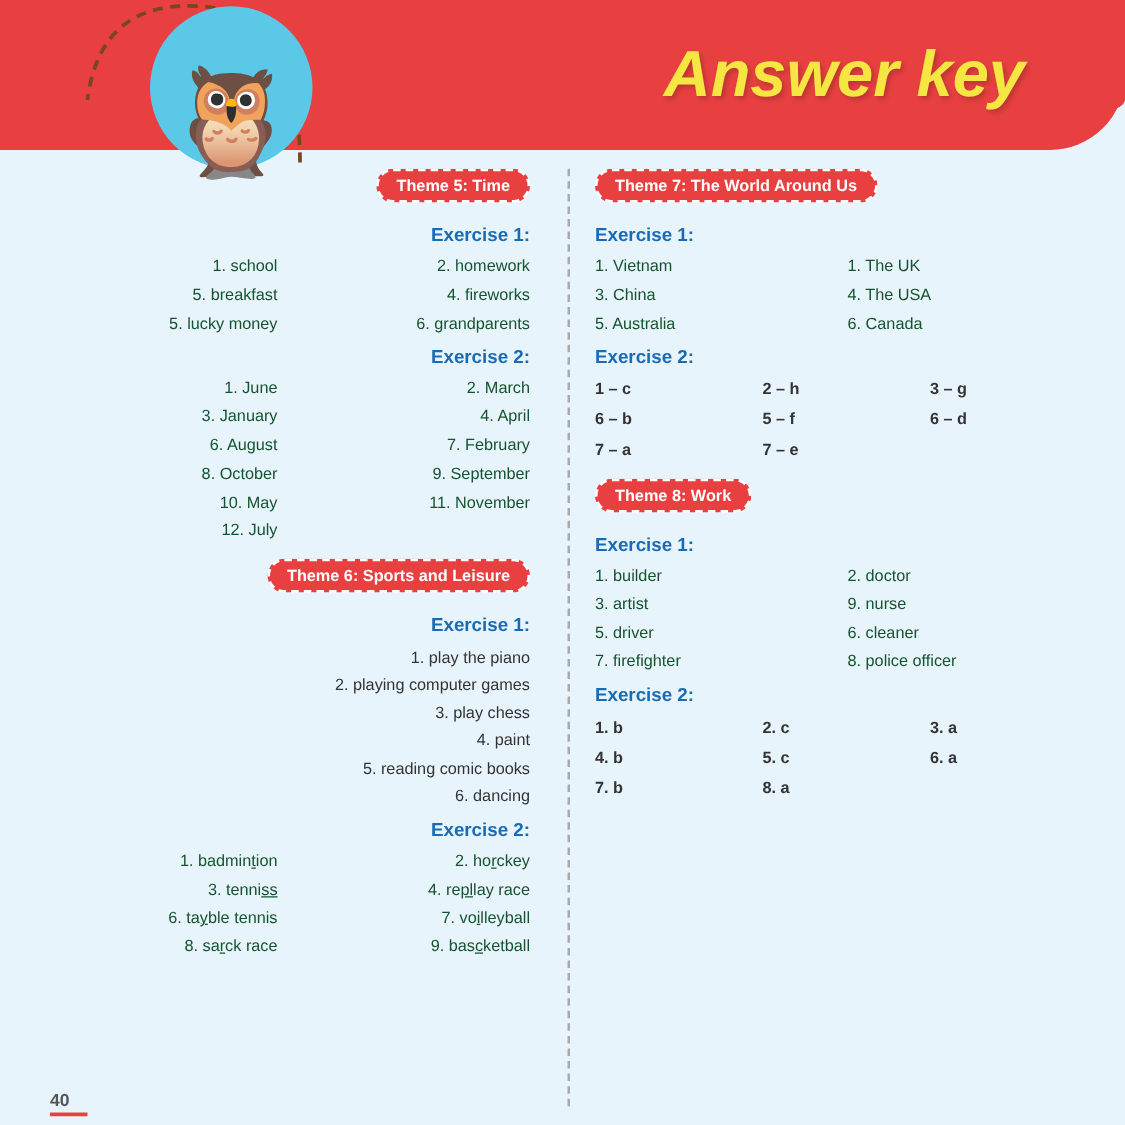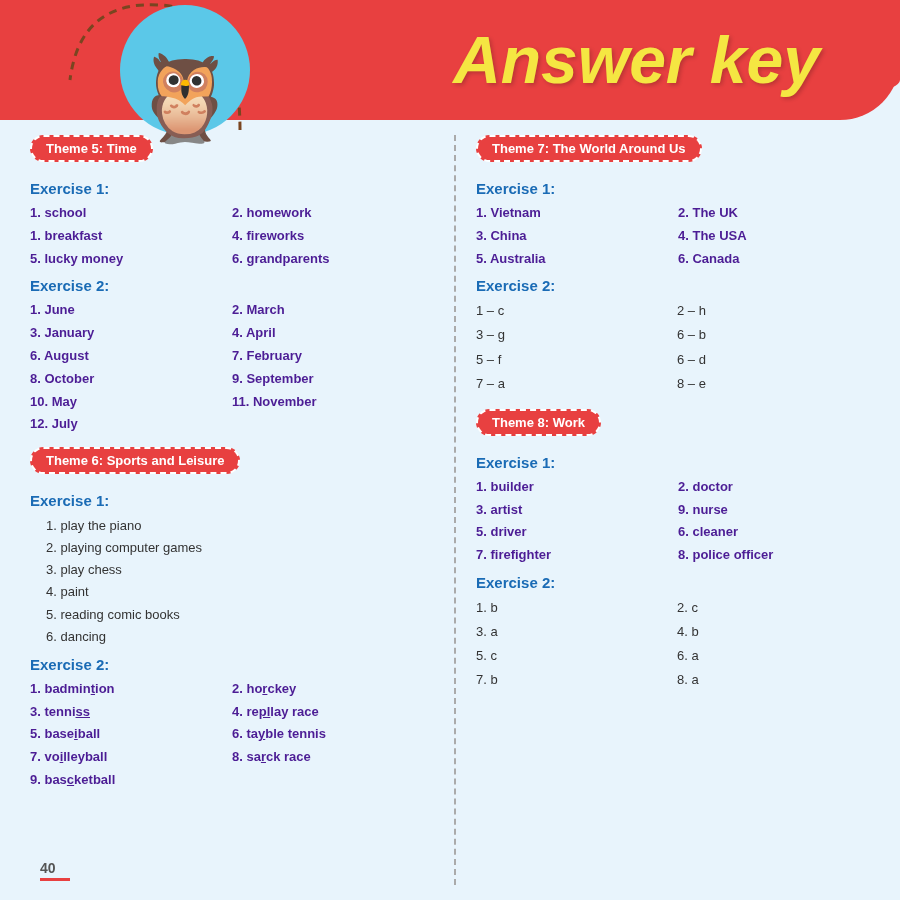--- a/index.html
+++ b/index.html
@@ -49,39 +49,40 @@
       background: #5bc8e8;
       border-radius: 50%;
       z-index: 2;
       display: flex;
       align-items: flex-end;
       justify-content: center;
     }
 
     .answer-key-title {
       color: #f5e642;
-      font-size: 66px;
+      font-size: 52px;
       font-weight: 900;
       font-style: italic;
       z-index: 3;
       position: relative;
       text-shadow: 2px 2px 4px rgba(0,0,0,0.2);
     }
 
     
     .content {
       display: flex;
       padding: 15px 30px;
       gap: 20px;
       height: calc(900px - 120px);
     }
 
     .left-col {
       flex: 1;
       padding-right: 10px;
+      text-align: right;
     }
 
     .right-col {
       flex: 1;
       border-left: 2px dashed #aaa;
       padding-left: 20px;
     }
 
     
     .theme-badge {
@@ -106,53 +107,53 @@
 
     .answer-grid {
       display: grid;
       grid-template-columns: 1fr 1fr;
       gap: 2px 10px;
       margin-bottom: 6px;
     }
 
     .answer-item {
       font-size: 13px;
-      color: #4c1d95;
+      color: #14532d;
       line-height: 1.6;
-      font-weight: bold;
     }
 
     .answer-list {
       list-style: none;
       margin-bottom: 6px;
       margin-left: 16px;
     }
 
     .answer-list li {
       font-size: 13px;
       color: #333;
       line-height: 1.7;
     }
 
     .answer-grid-3 {
       display: grid;
-      grid-template-columns: 1fr 1fr;
+      grid-template-columns: 1fr 1fr 1fr;
       gap: 2px 8px;
       margin-bottom: 4px;
+      font-weight: bold;
     }
 
     .answer-grid-3 span {
       font-size: 13px;
       color: #333;
       line-height: 1.7;
     }
 
     .page-num {
       position: absolute;
-      bottom: 19px;
+      bottom: 7px;
       left: 40px;
       font-size: 14px;
       font-weight: bold;
       color: #555;
     }
 
     .page-num-line {
       width: 30px;
       height: 3px;
       background: #e84040;
@@ -185,21 +186,21 @@
 
     <div class="left-col">
 
       <div class="section-gap">
         <div class="theme-badge">Theme 5: Time</div>
 
         <div class="exercise-title">Exercise 1:</div>
         <div class="answer-grid">
           <span class="answer-item">1. school</span>
           <span class="answer-item">2. homework</span>
-          <span class="answer-item">1. breakfast</span>
+          <span class="answer-item">5. breakfast</span>
           <span class="answer-item">4. fireworks</span>
           <span class="answer-item">5. lucky money</span>
           <span class="answer-item">6. grandparents</span>
         </div>
 
         <div class="exercise-title">Exercise 2:</div>
         <div class="answer-grid">
           <span class="answer-item">1. June</span>
           <span class="answer-item">2. March</span>
           <span class="answer-item">3. January</span>
@@ -226,56 +227,55 @@
           <li>5. reading comic books</li>
           <li>6. dancing</li>
         </ul>
 
         <div class="exercise-title">Exercise 2:</div>
         <div class="answer-grid">
           <span class="answer-item">1. badmin<u>t</u>ion</span>
           <span class="answer-item">2. ho<u>r</u>ckey</span>
           <span class="answer-item">3. tenni<u>ss</u></span>
           <span class="answer-item">4. re<u>pl</u>lay race</span>
-          <span class="answer-item">5. base<u>i</u>ball</span>
           <span class="answer-item">6. ta<u>y</u>ble tennis</span>
           <span class="answer-item">7. vo<u>i</u>lleyball</span>
           <span class="answer-item">8. sa<u>r</u>ck race</span>
           <span class="answer-item">9. bas<u>c</u>ketball</span>
           <span class="answer-item"></span>
         </div>
       </div>
 
     </div>
 
     <div class="right-col">
 
       <div class="section-gap">
         <div class="theme-badge">Theme 7: The World Around Us</div>
 
         <div class="exercise-title">Exercise 1:</div>
         <div class="answer-grid">
           <span class="answer-item">1. Vietnam</span>
-          <span class="answer-item">2. The UK</span>
+          <span class="answer-item">1. The UK</span>
           <span class="answer-item">3. China</span>
           <span class="answer-item">4. The USA</span>
           <span class="answer-item">5. Australia</span>
           <span class="answer-item">6. Canada</span>
         </div>
 
         <div class="exercise-title">Exercise 2:</div>
         <div class="answer-grid-3">
           <span>1 – c</span>
           <span>2 – h</span>
           <span>3 – g</span>
           <span>6 – b</span>
           <span>5 – f</span>
           <span>6 – d</span>
           <span>7 – a</span>
-          <span>8 – e</span>
+          <span>7 – e</span>
           <span></span>
         </div>
       </div>
 
       <div class="section-gap">
         <div class="theme-badge">Theme 8: Work</div>
 
         <div class="exercise-title">Exercise 1:</div>
         <div class="answer-grid">
           <span class="answer-item">1. builder</span>

